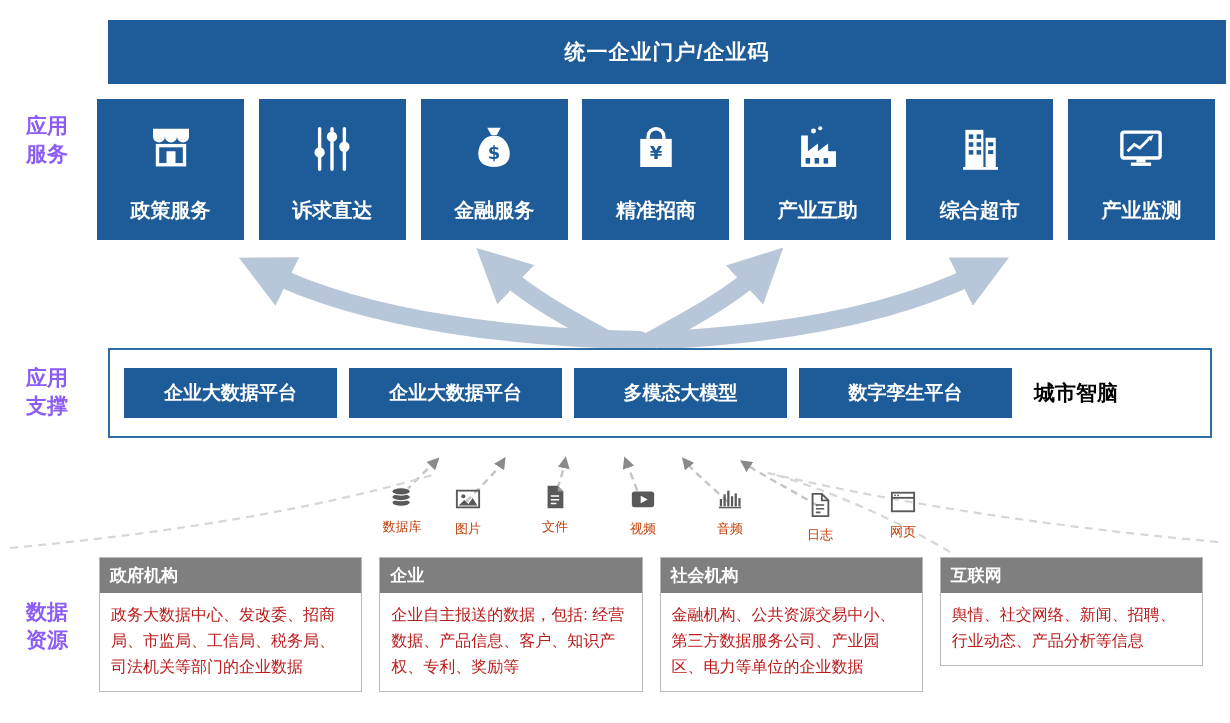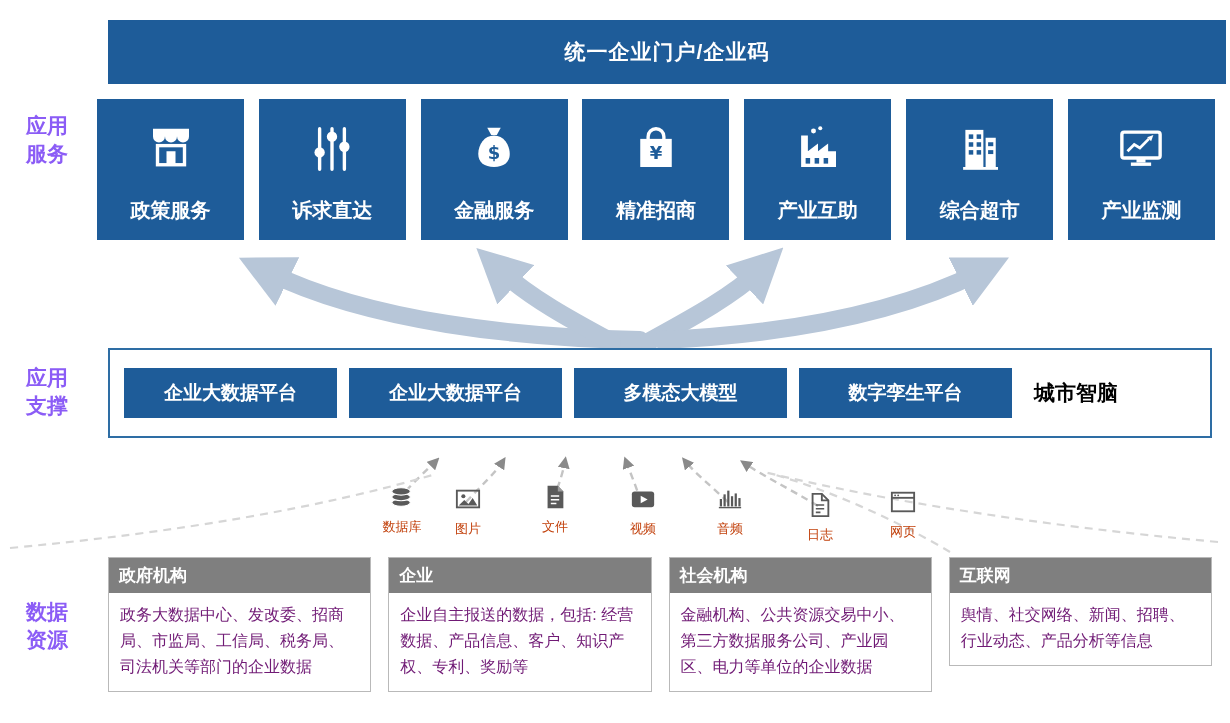--- a/index.html
+++ b/index.html
@@ -40,26 +40,26 @@
 
   
   .dt-item{position:absolute;width:64px;display:flex;flex-direction:column;
     align-items:center;gap:4px;}
   .dt-label{font-size:13px;color:#c2410c;white-space:nowrap;}
   .dt-0{left:370px;top:484px}.dt-1{left:436px;top:486px}.dt-2{left:523px;top:484px}
   .dt-3{left:611px;top:486px}.dt-4{left:698px;top:486px}.dt-5{left:788px;top:492px}
   .dt-6{left:871px;top:489px}
 
   
-  .data-sources{position:absolute;left:108px;top:557px;width:1104px;
+  .data-sources{position:absolute;left:99px;top:557px;width:1104px;
     display:flex;gap:17px;align-items:flex-start;}
   .ds-box{flex:1 1 0;border:1px solid #b9b9b9;background:#fff;box-sizing:border-box;}
   .ds-header{background:#7F7F7F;color:#fff;font-size:17px;font-weight:bold;
     padding:6px 10px;}
-  .ds-body{font-size:16px;line-height:1.62;color:#701a75;padding:9px 11px 11px;}
+  .ds-body{font-size:16px;line-height:1.62;color:#b91c1c;padding:9px 11px 11px;}
 </style>
 </head>
 <body>
 
 <div class="canvas">
 
   <div class="side-label sl-0">应用
 服务</div>
   <div class="side-label sl-1">应用
 支撑</div>

